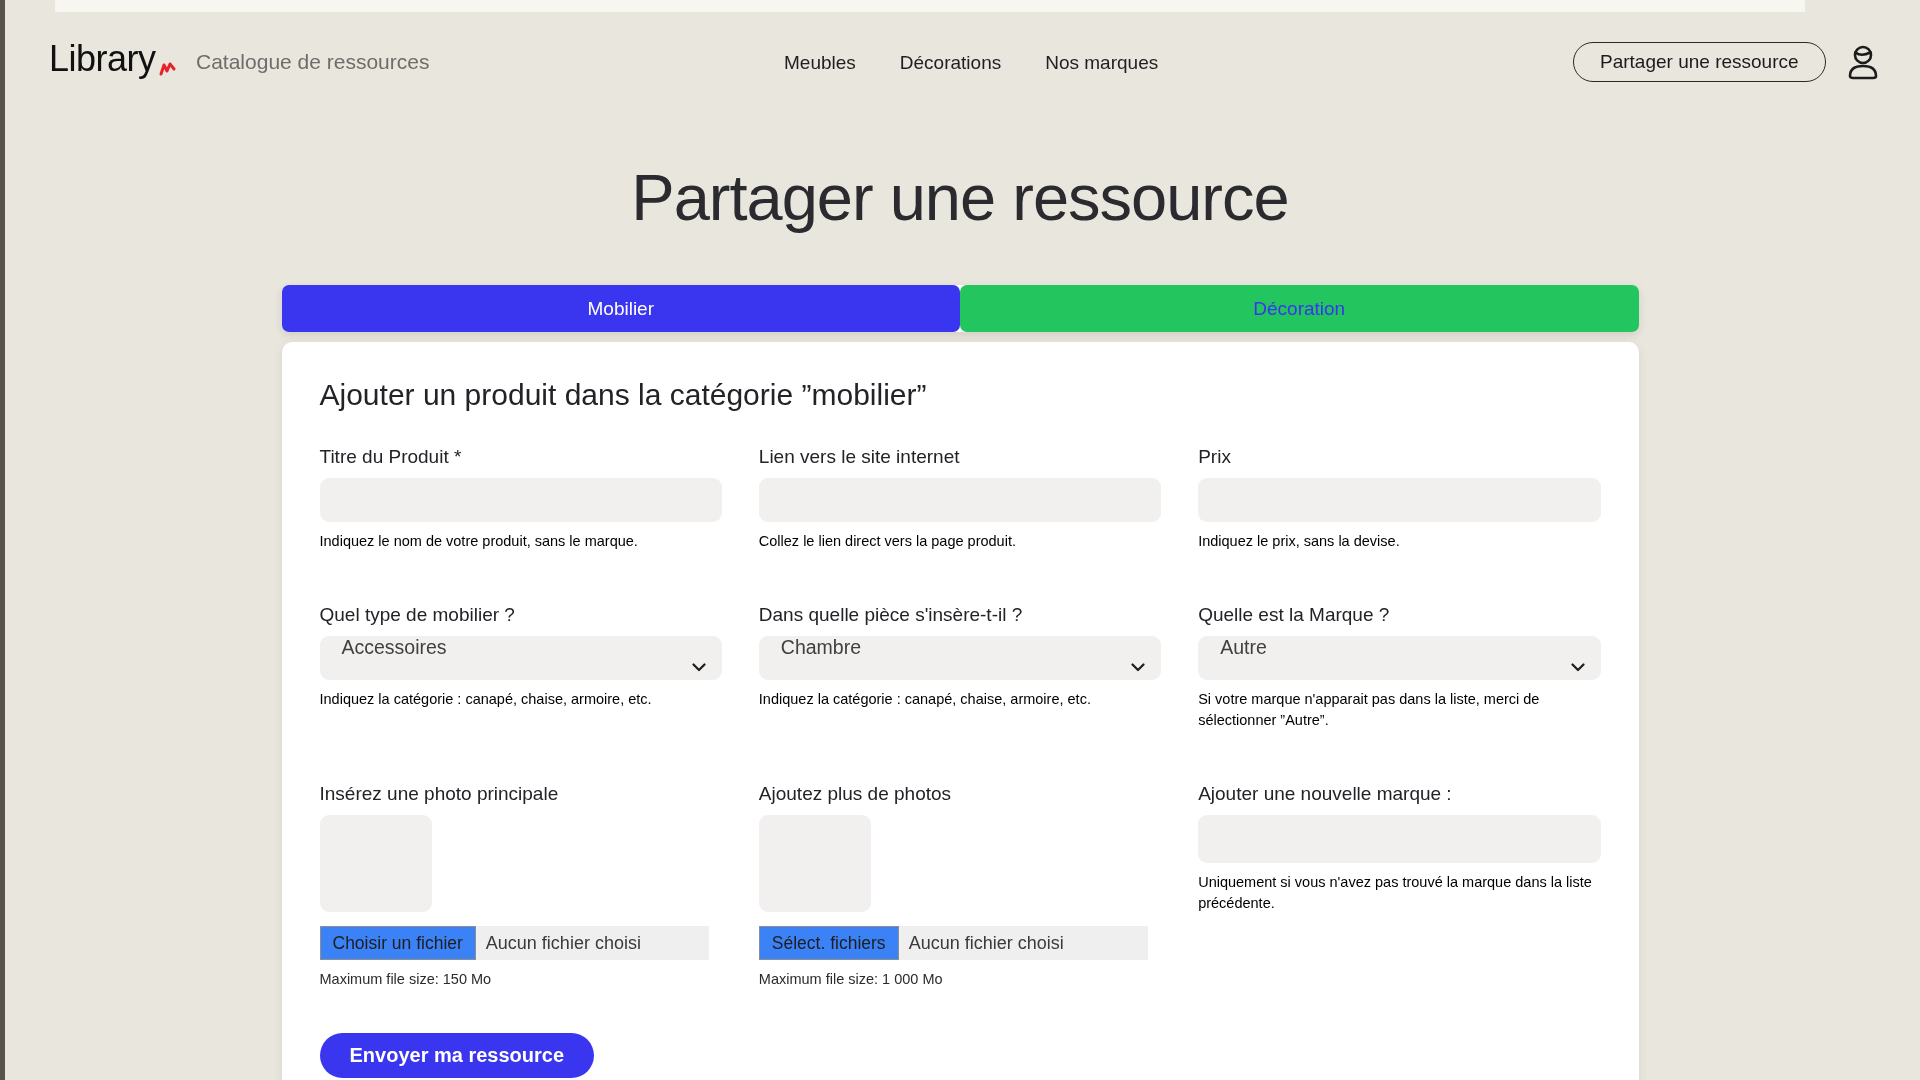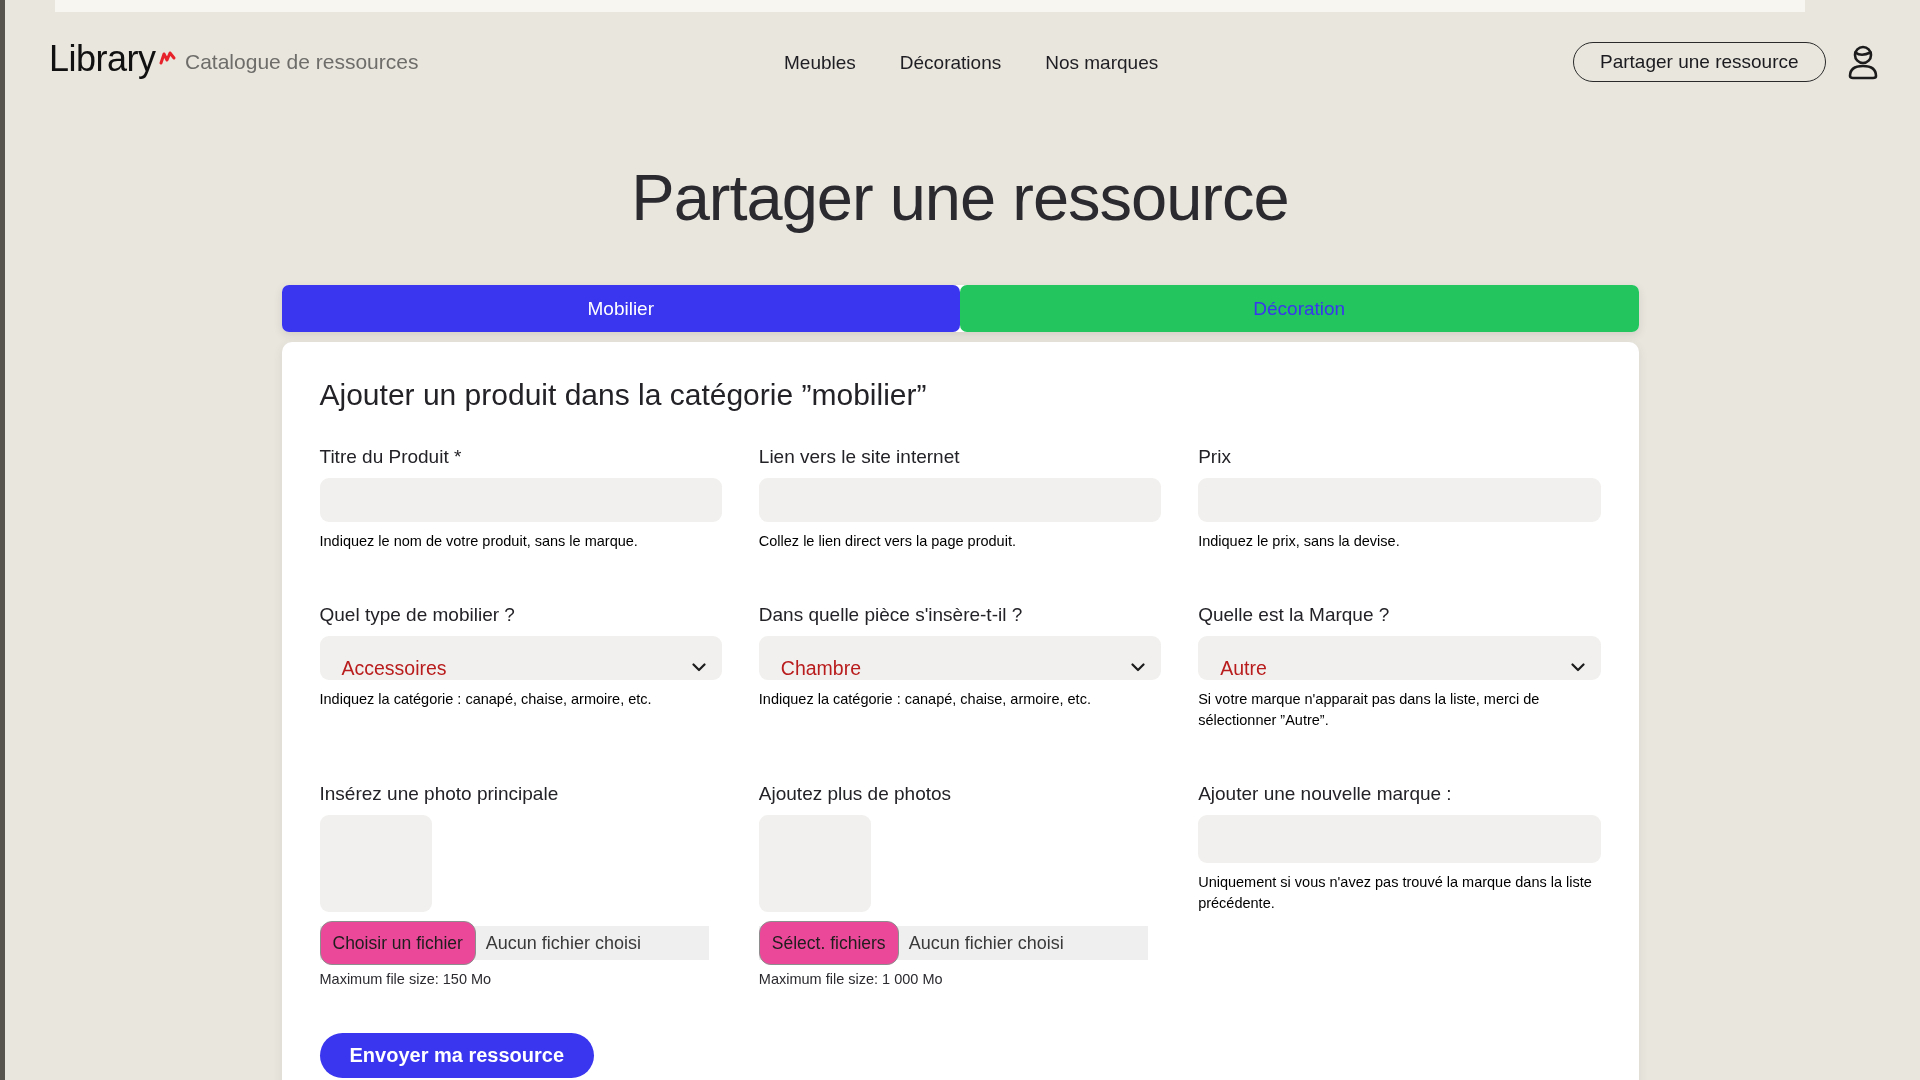--- a/index.html
+++ b/index.html
@@ -9,24 +9,24 @@
     font-family:"Liberation Sans", sans-serif;
     color:#26252a;
     position:relative;
   }
   
   .top-strip { position:absolute; top:0; left:55px; width:1750px; height:12px; background:#f7f6f1; }
   .left-edge { position:absolute; top:0; left:0; width:5px; height:100%; background:#3c3a34; opacity:.85; }
 
   
   .header { position:relative; height:100px; }
-  .logo-wrap { position:absolute; left:49px; top:38px; display:flex; align-items:center; }
+  .logo-wrap { position:absolute; left:49px; top:38px; display:flex; align-items:flex-end; }
   .logo { font-size:36px; font-weight:500; color:#111; letter-spacing:-0.5px; }
   .logo-mark { margin:2px 0 0 3px; }
-  .subtitle { position:absolute; left:185px; top:50px; font-size:21px; color:#6e6d6a; }
+  .subtitle { position:absolute; left:196px; top:50px; font-size:21px; color:#6e6d6a; }
   .nav { position:absolute; left:784px; top:52px; display:flex; gap:44px; }
   .nav a { font-size:19px; color:#1f1e23; text-decoration:none; cursor:pointer; }
   .share-btn {
     position:absolute; left:1573px; top:42px; height:40px; padding:0 26px;
     border:1.6px solid #2a2a2a; border-radius:21px; background:transparent;
     font-size:19px; color:#1b1b1f; font-family:inherit; cursor:pointer;
     display:flex; align-items:center;
   }
   .user-icon { position:absolute; left:1843px; top:42px; cursor:pointer; }
 
@@ -58,29 +58,29 @@
 
   .f-label { display:block; font-size:19px; color:#232227; margin-bottom:10px; }
   .f-input {
     width:100%; height:44px; background:#f1f0ee; border:none; border-radius:9px;
     font-size:18px; font-family:inherit; color:#232227; padding:0 20px; outline:none;
   }
   .f-help { font-size:14.5px; color:#000000; margin-top:9px; line-height:1.45; }
 
   .select {
     position:relative; height:44px; background:#f1f0ee; border-radius:9px;
-    display:flex; align-items:flex-end; padding:0 44px 0 22px;
-    font-size:19.5px; color:#b91c1c; cursor:pointer;
+    display:flex; align-items:flex-start; padding:0 44px 0 22px;
+    font-size:19.5px; color:#404040; cursor:pointer;
   }
   .chev { position:absolute; right:16px; top:50%; margin-top:-4px; }
 
   .photo-box { width:112px; height:97px; background:#f1f0ee; border-radius:9px; margin:4px 0 14px; cursor:pointer; }
   .file-row { display:flex; align-items:center; background:#efefef; width:389px; height:34px; cursor:pointer; }
   .file-btn {
-    height:44px; padding:0 12px; background:#ec4899; border:1px solid #8e8e8e; border-radius:12px;
+    height:34px; padding:0 12px; background:#3b82f6; border:1px solid #8e8e8e; border-radius:0;
     font-size:17.5px; font-family:inherit; color:#1e1e1e; cursor:pointer;
   }
   .file-status { font-size:18px; color:#3a3a3a; padding-left:10px; }
   .max-note { font-size:14.5px; color:#2b2a2f; margin-top:11px; }
 
   .submit-btn {
     margin-top:46px; height:45px; padding:0 30px; border:none; border-radius:24px;
     background:#3a35ee; color:#fff; font-size:20px; font-weight:700; font-family:inherit; cursor:pointer;
   }
 </style>

